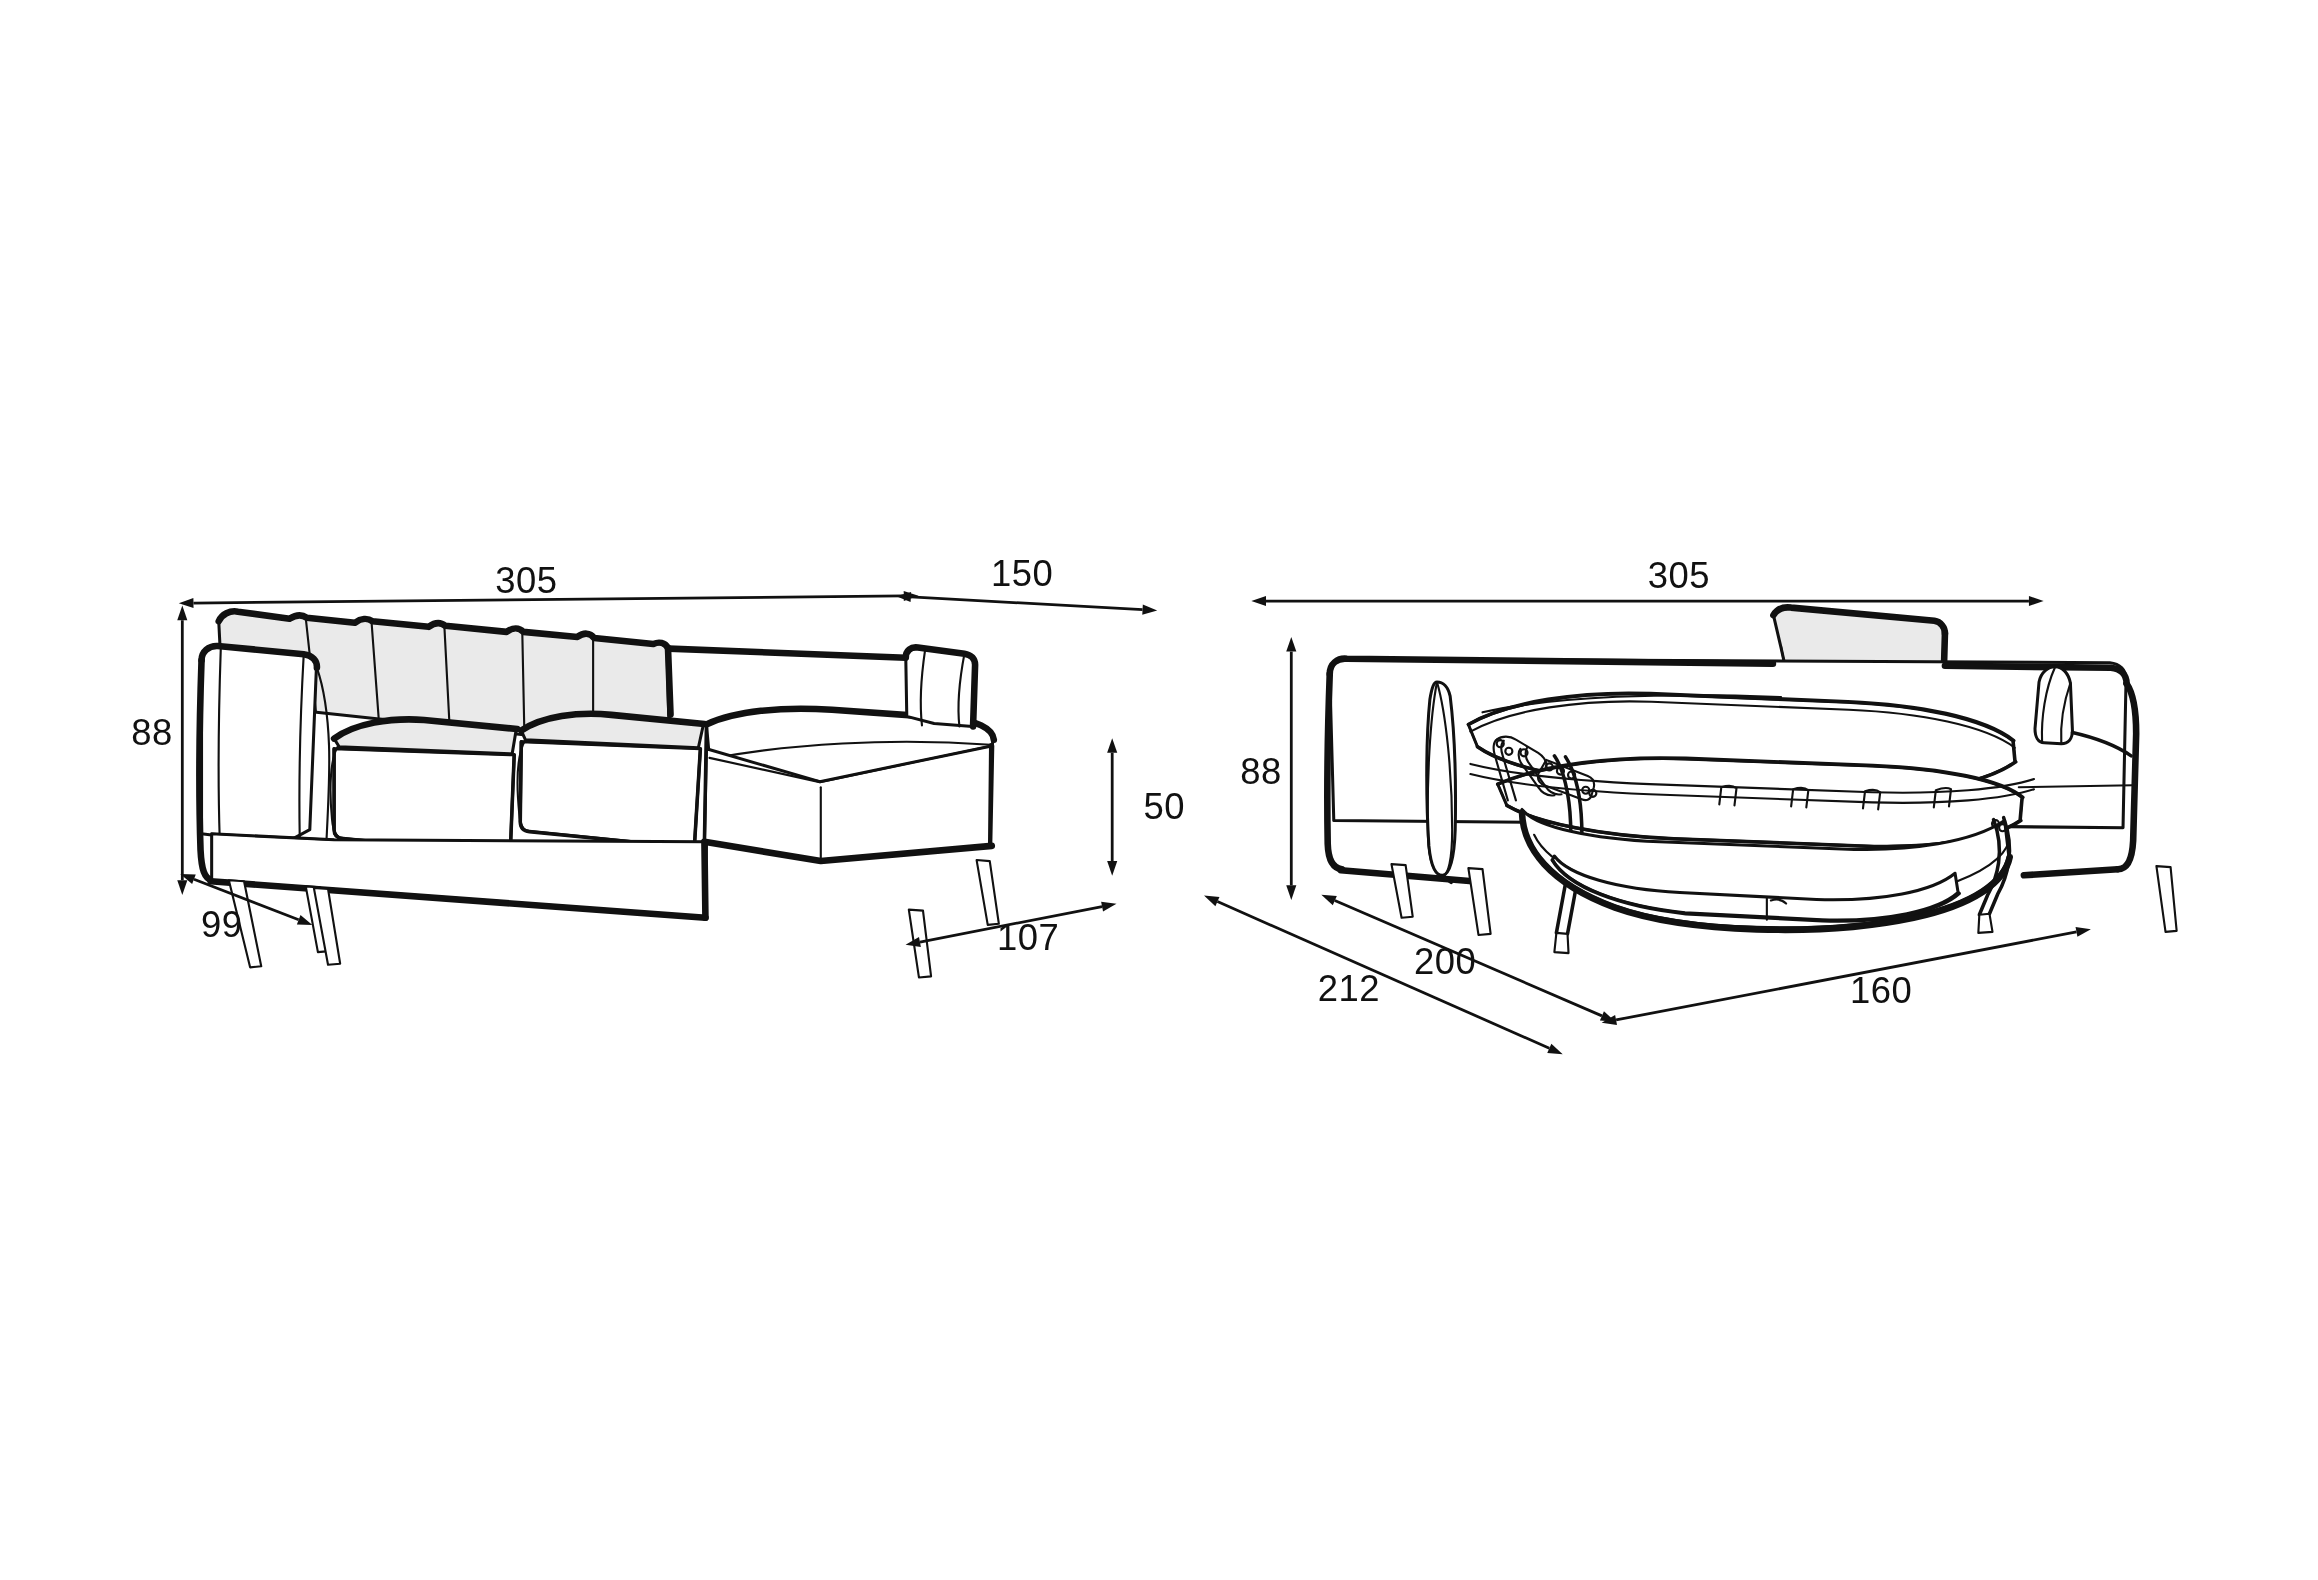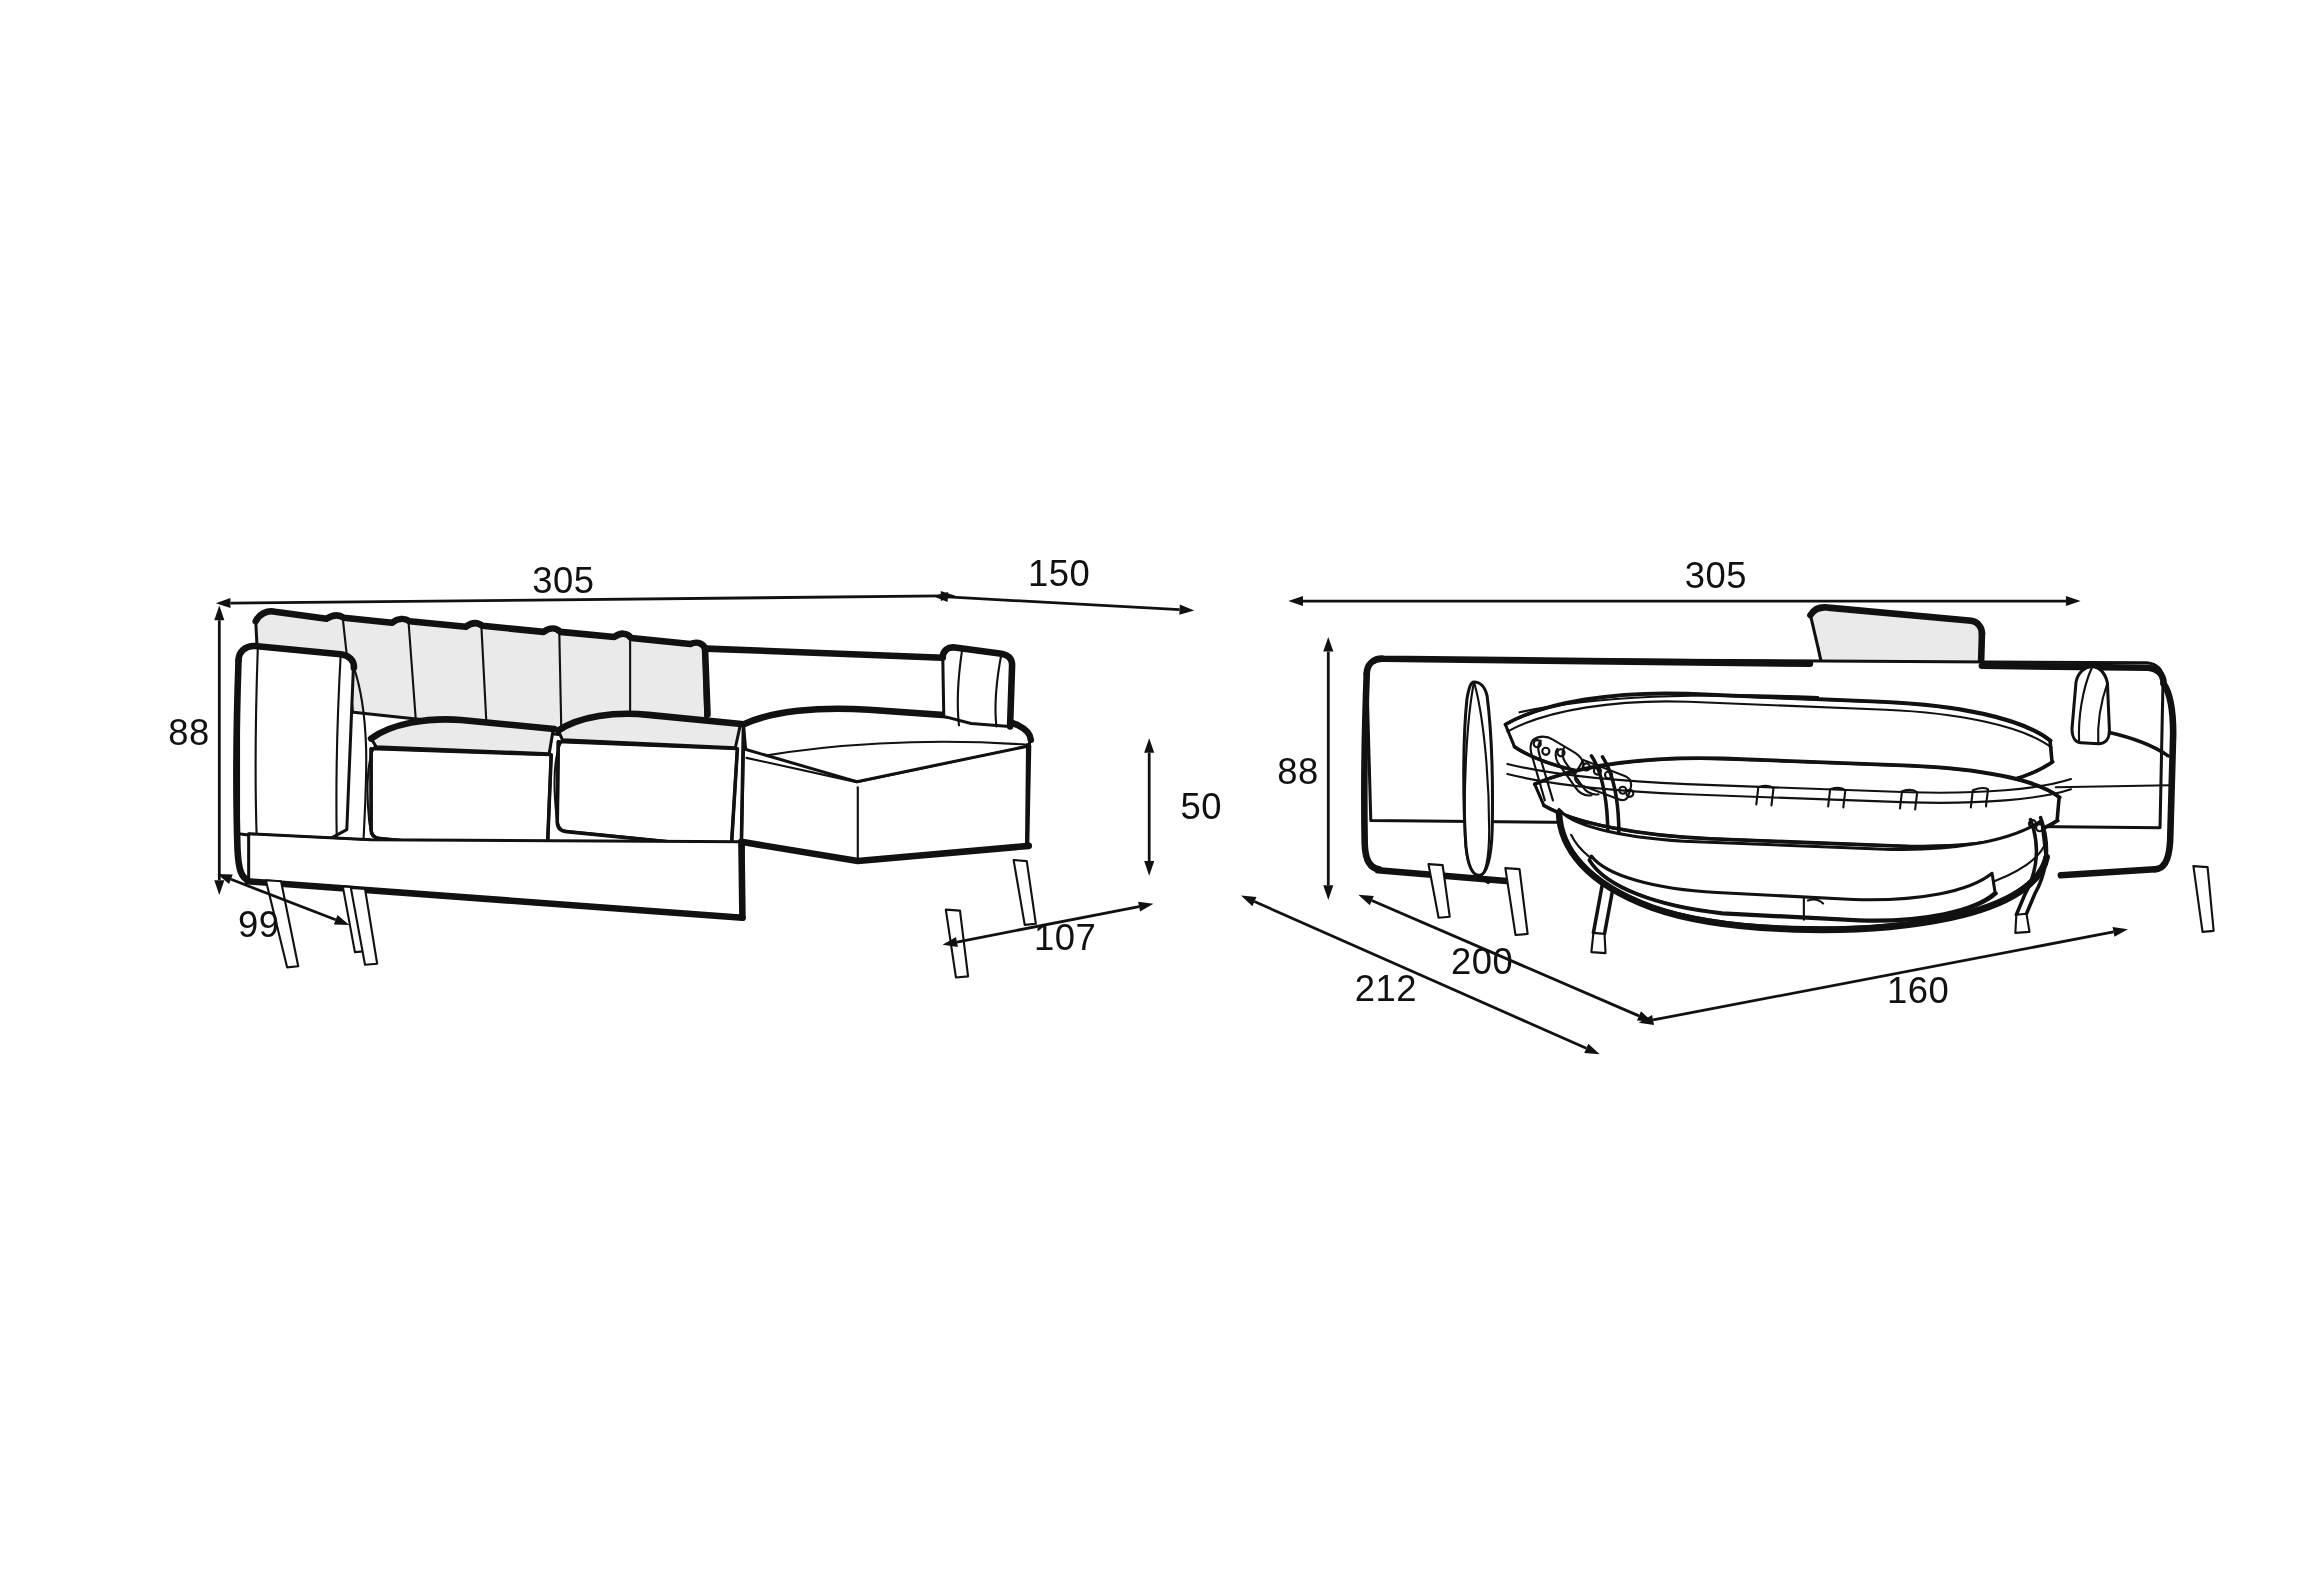--- a/index.html
+++ b/index.html
@@ -9,21 +9,20 @@
   }
   body {
     font-family: "Liberation Sans", sans-serif;
   }
   #sheet {
     position: relative;
     width: 2183px;
     height: 1581px;
     background: #ffffff;
     overflow: hidden;
-    margin-left: 37px;
   }
   svg.drawing {
     position: absolute;
     left: 0;
     top: 0;
     width: 2319px;
     height: 1581px;
     display: block;
   }
   .dimtext {

